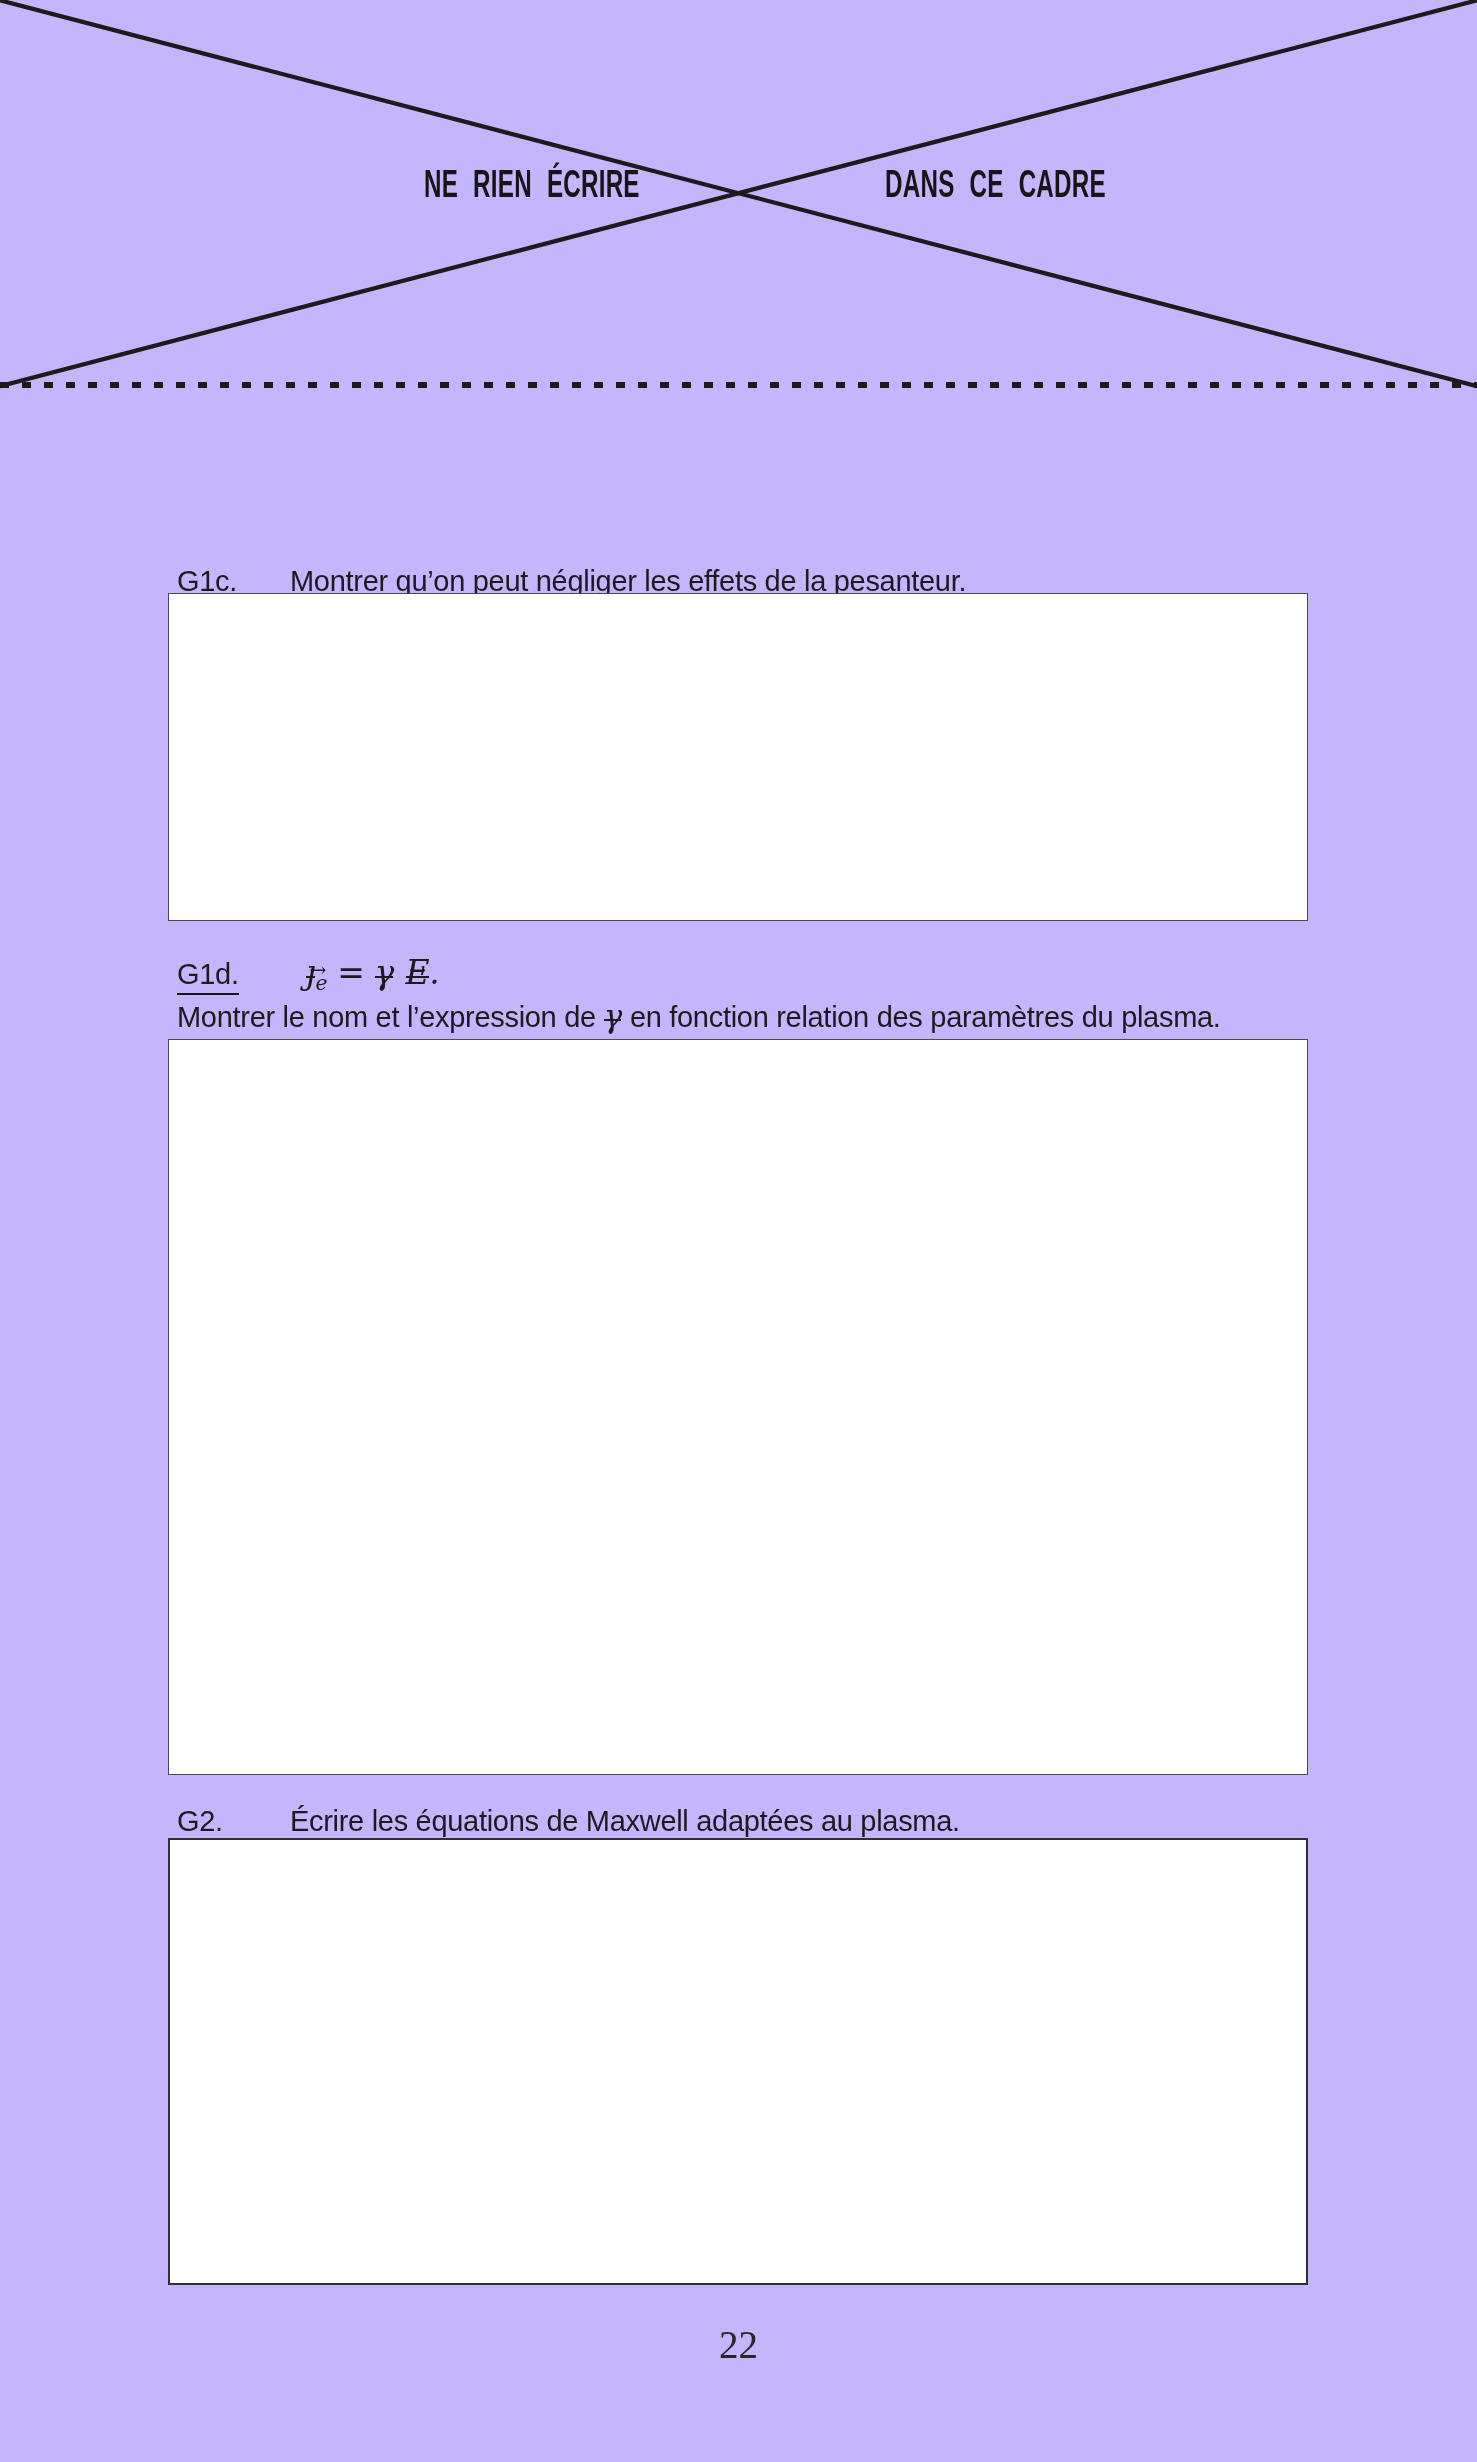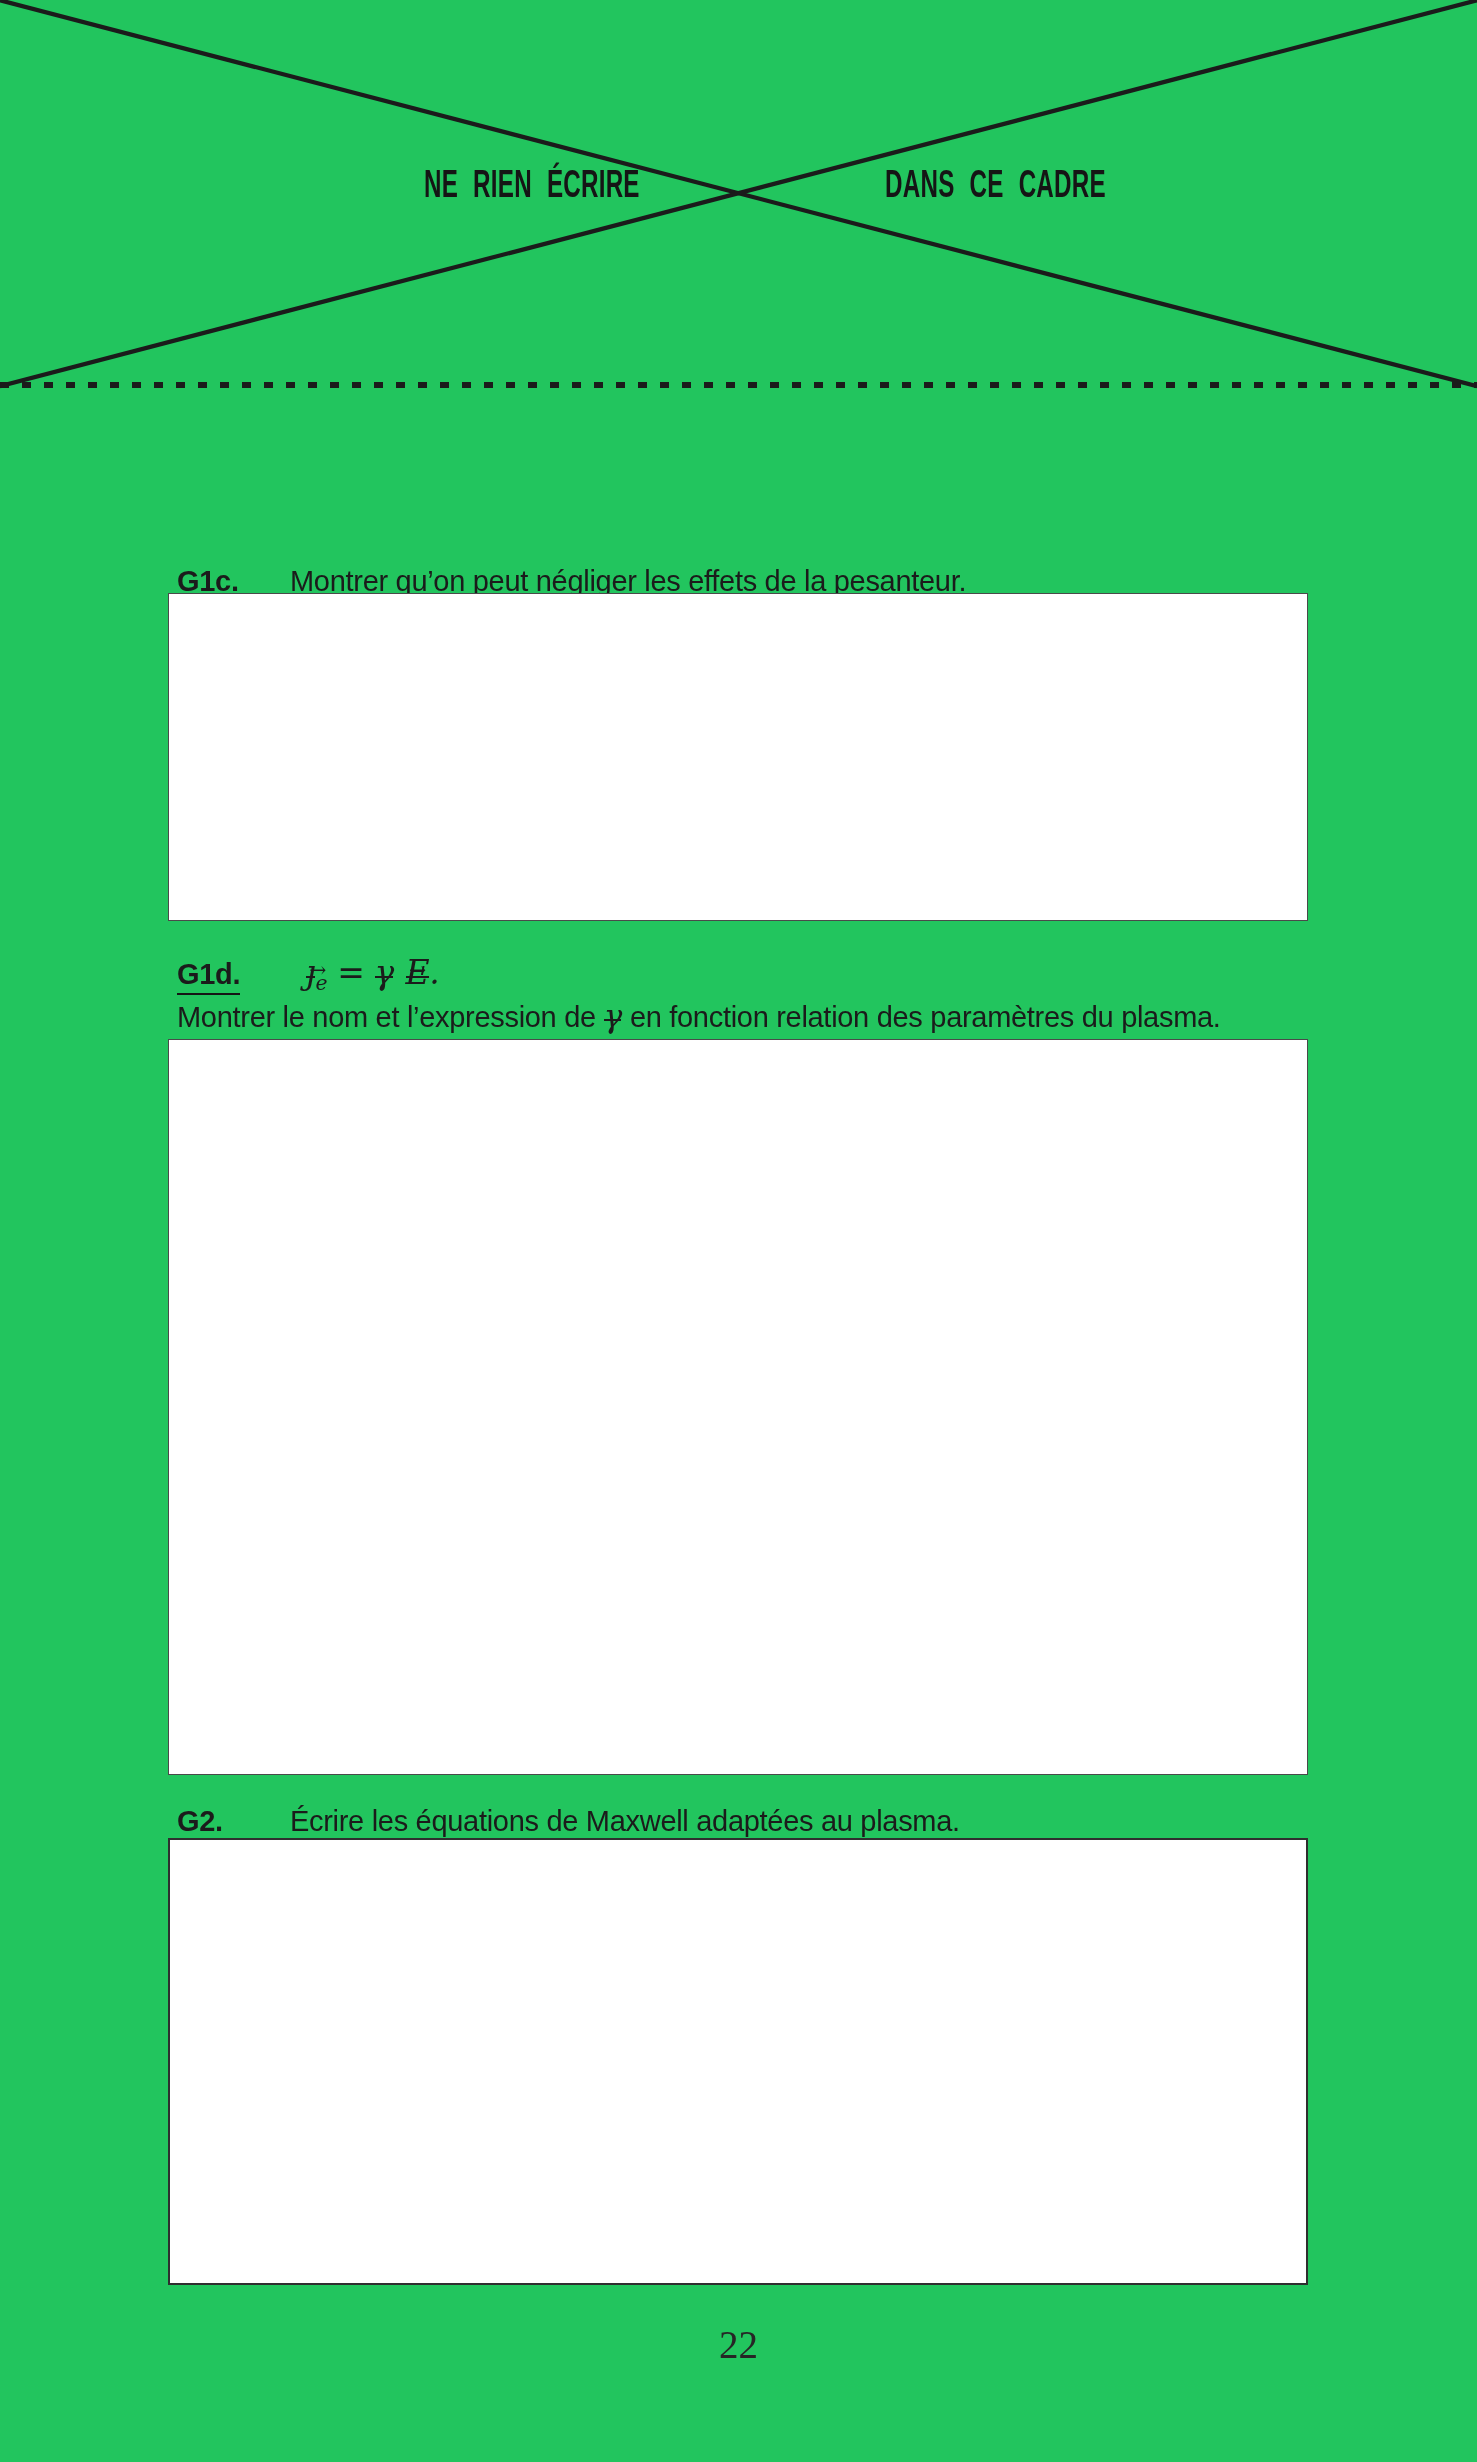--- a/index.html
+++ b/index.html
@@ -1,20 +1,20 @@
 <!DOCTYPE html>
 <html style="font-size:11.4px"><head>
 <meta charset="utf-8">
 <style>
   html, body { margin: 0; padding: 0; background: #e8e8e8; }
   .page {
     position: relative;
     width: 1477px;
     height: 2462px;
-    background: #22c55e;
+    background: #c4b5fd;
     font-family: "Liberation Sans", sans-serif;
     color: #1b1b1b;
     overflow: hidden;
   }
 
   
   .crossout-svg { position: absolute; top: 0; left: 0; }
   .header-label {
     position: absolute;
     top: 164px;
@@ -45,21 +45,21 @@
   .qline {
     position: absolute;
     left: 177px;
     font-size: 29px;
     line-height: 36px;
     letter-spacing: -0.3px;
     white-space: nowrap;
   }
   .qlabel {
     display: inline-block;
-    font-weight: bold;
+    font-weight: normal;
     border-bottom: 2.9px solid #151515;
     padding-bottom: 0.7px;
   }
   .qtext { position: absolute; left: 89px; top: 0; margin-left: 24px; }
   .qtext2 { position: absolute; left: 0; top: 0; }
 
   
   .answer-box {
     position: absolute;
     left: 168px;

